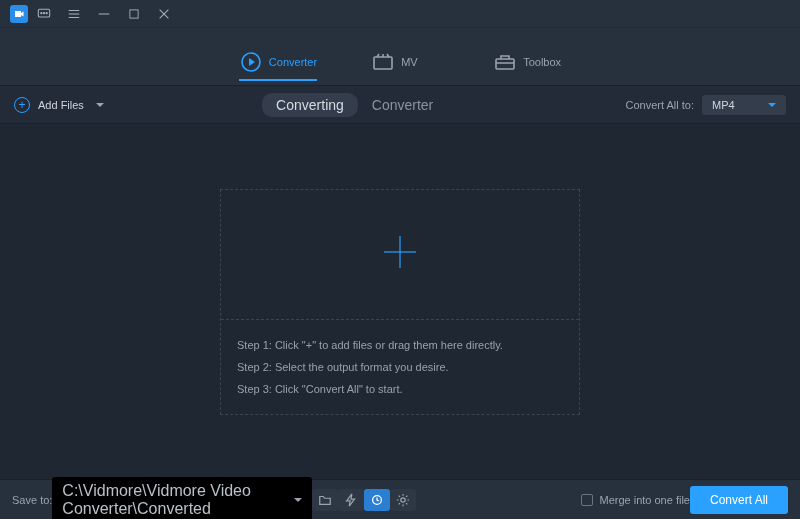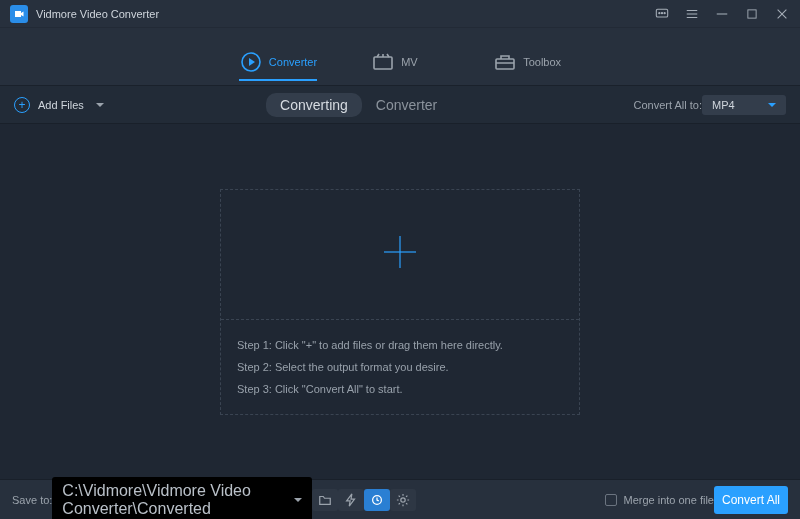--- a/index.html
+++ b/index.html
@@ -20,52 +20,51 @@
 .tab .ico svg { stroke: currentColor; fill: none; stroke-width: 1.6; }
 
 .toolbar { display: flex; align-items: center; height: 38px; padding: 0 14px; background: #222b37; border-bottom: 1px solid #19202a; }
 .add-files { display: flex; align-items: center; gap: 8px; font-size: 11px; color: #cfd5dc; cursor: pointer; }
 .add-files .plus-circle { width: 16px; height: 16px; border: 1.4px solid #2aa0ff; border-radius: 50%; display: flex; align-items: center; justify-content: center; color: #2aa0ff; font-size: 12px; line-height: 1; }
 .chev-down { display:inline-block; width:0; height:0; border-left:4px solid transparent; border-right:4px solid transparent; border-top:4px solid #9ba3ac; margin-left:4px;}
 .toolbar .spacer { flex: 1; }
 .pill-group { display: flex; background: transparent; border-radius: 12px; align-items:center; margin-right: 20px; }
 .pill { font-size: 14px; padding: 4px 14px; color: #8b939c; cursor: pointer; }
 .pill.active { background: #333d4b; border-radius: 10px; color: #d6dbe1; }
-.convert-all-to { display: flex; align-items: center; font-size: 11px; color: #9ba3ac; }
+.convert-all-to { display: flex; align-items: center; gap: 8px; font-size: 11px; color: #9ba3ac; }
 .select { background: #333d4b; color: #cfd5dc; font-size: 11px; padding: 4px 10px; border-radius: 3px; min-width: 84px; display:flex; align-items:center; justify-content:space-between; cursor:pointer; }
 .select .chev-down { border-top-color:#2aa0ff; }
 
 .canvas { height: 355px; background: #1f2733; display: flex; align-items: center; justify-content: center; }
 .dropzone { width: 360px; border: 1px dashed #3a4452; }
 .drop-top { height: 130px; display: flex; align-items: center; justify-content: center; border-bottom: 1px dashed #3a4452; cursor: pointer; }
 .plus-mark svg { stroke: #2aa0ff; stroke-width: 1.2; }
 .drop-steps { padding: 14px 16px; font-size: 11px; color: #98a1ab; line-height: 2; }
 
 .bottombar { display: flex; align-items: center; height: 40px; padding: 0 12px; background: #27303d; border-top: 1px solid #19202a; }
 .bottombar .label { font-size: 11px; color: #9ba3ac; }
 .path-select { background: #000000; color: #b9c0c8; font-size: 16px; padding: 5px 10px; border-radius: 3px; width: 260px; display:flex; align-items:center; justify-content:space-between; cursor:pointer;}
 .icon-btn { width: 26px; height: 22px; background: #2e3744; border-radius: 3px; display:flex; align-items:center; justify-content:center; cursor:pointer; }
 .icon-btn svg { stroke:#9ba3ac; fill:none; stroke-width:1.4; }
 .icon-btn.blue { background:#2a7fd3; }
 .icon-btn.blue svg { stroke:#fff; }
 .bottombar .spacer { flex:1; }
 .merge { display:flex; gap:6px; font-size:11px; color:#9ba3ac; cursor:pointer;}
 .merge .cb { width:12px; height:12px; border:1px solid #6b7480; border-radius:2px; }
-.convert-btn { background:#2aa0ff; color:#fff; font-size:12px; padding: 7px 8px; border-radius:3px; cursor:pointer; }
+.convert-btn { background:#2aa0ff; color:#fff; font-size:12px; padding: 7px 20px; border-radius:3px; cursor:pointer; }
 </style>
 </head>
 <body>
 
 <div class="titlebar">
   <span class="logo">
     <svg viewBox="0 0 24 24">
         <path d="M4 6h12v12H4z M16 10l5-3v10l-5-3z"></path>
       </svg>
   </span>
-  <span class="title">Vidmore Video Converter</span>
   <div class="win-controls">
     <span>
         <svg viewBox="0 0 16 16" width="14" height="14">
           <rect x="1.5" y="2.5" width="13" height="9" rx="1.5"></rect>
           <circle cx="5" cy="7" r="0.7" fill="#a6aeb8"></circle>
           <circle cx="8" cy="7" r="0.7" fill="#a6aeb8"></circle>
           <circle cx="11" cy="7" r="0.7" fill="#a6aeb8"></circle>
         </svg>
       </span>
     <span>

